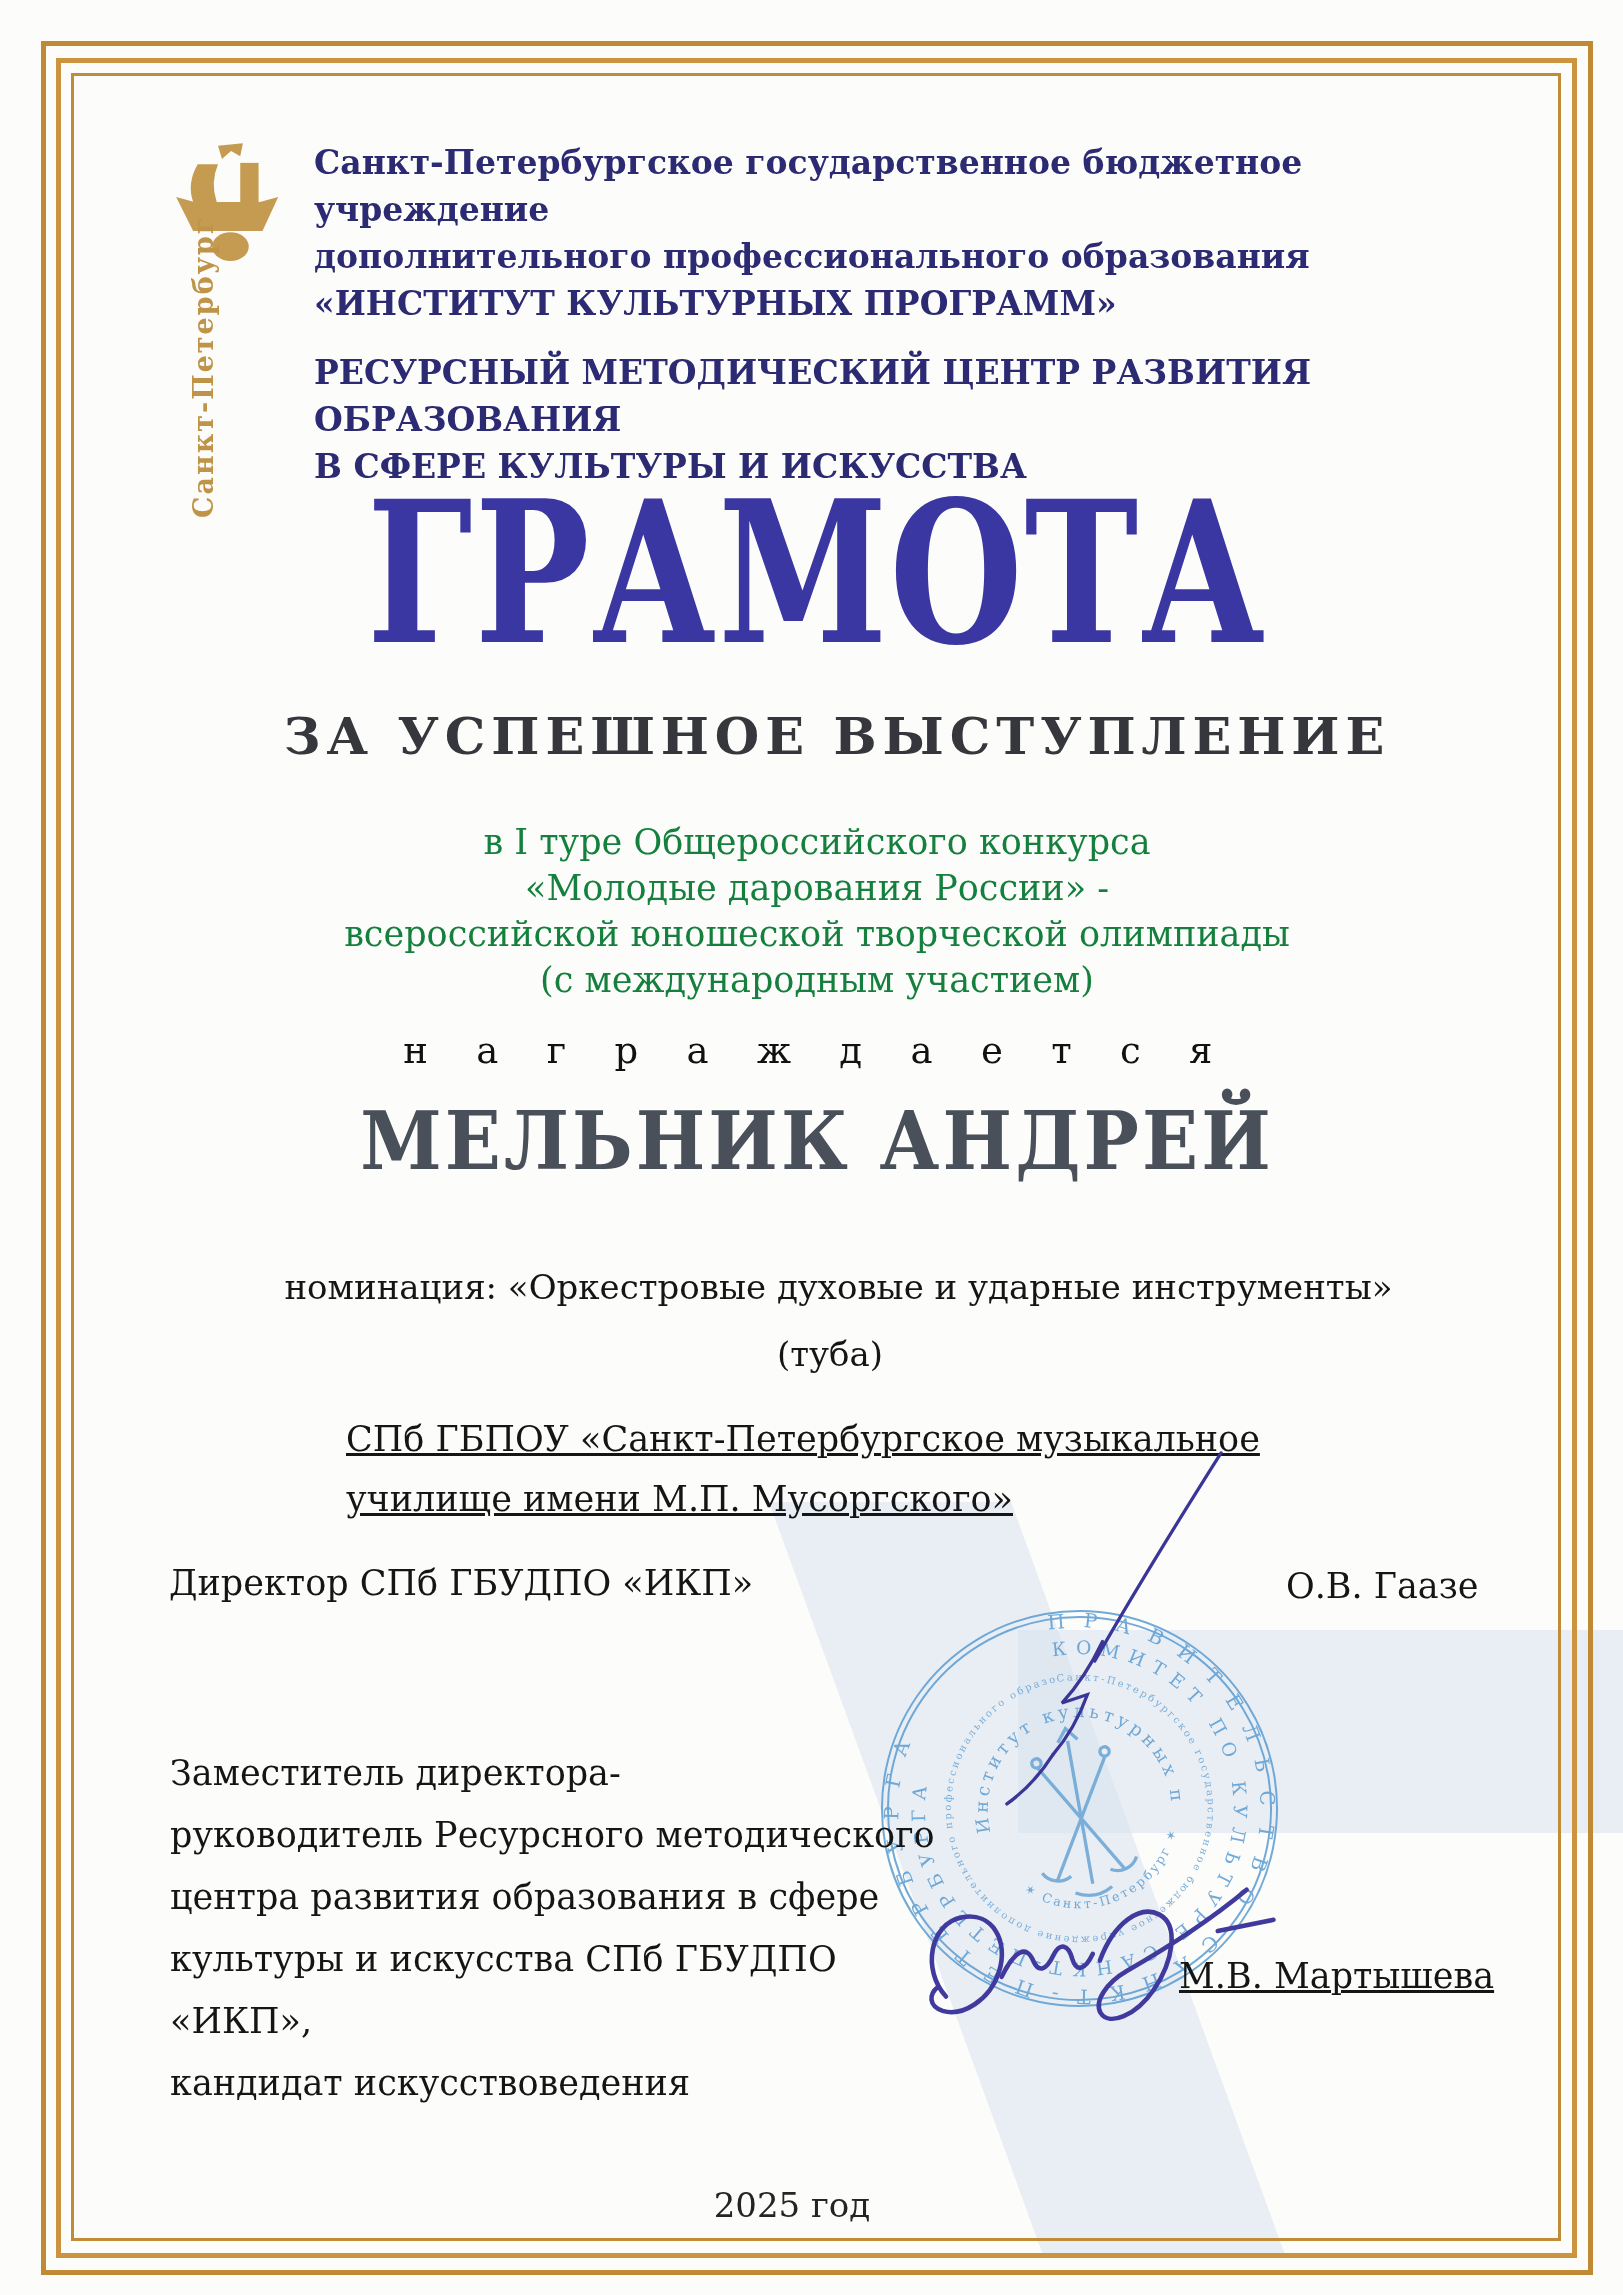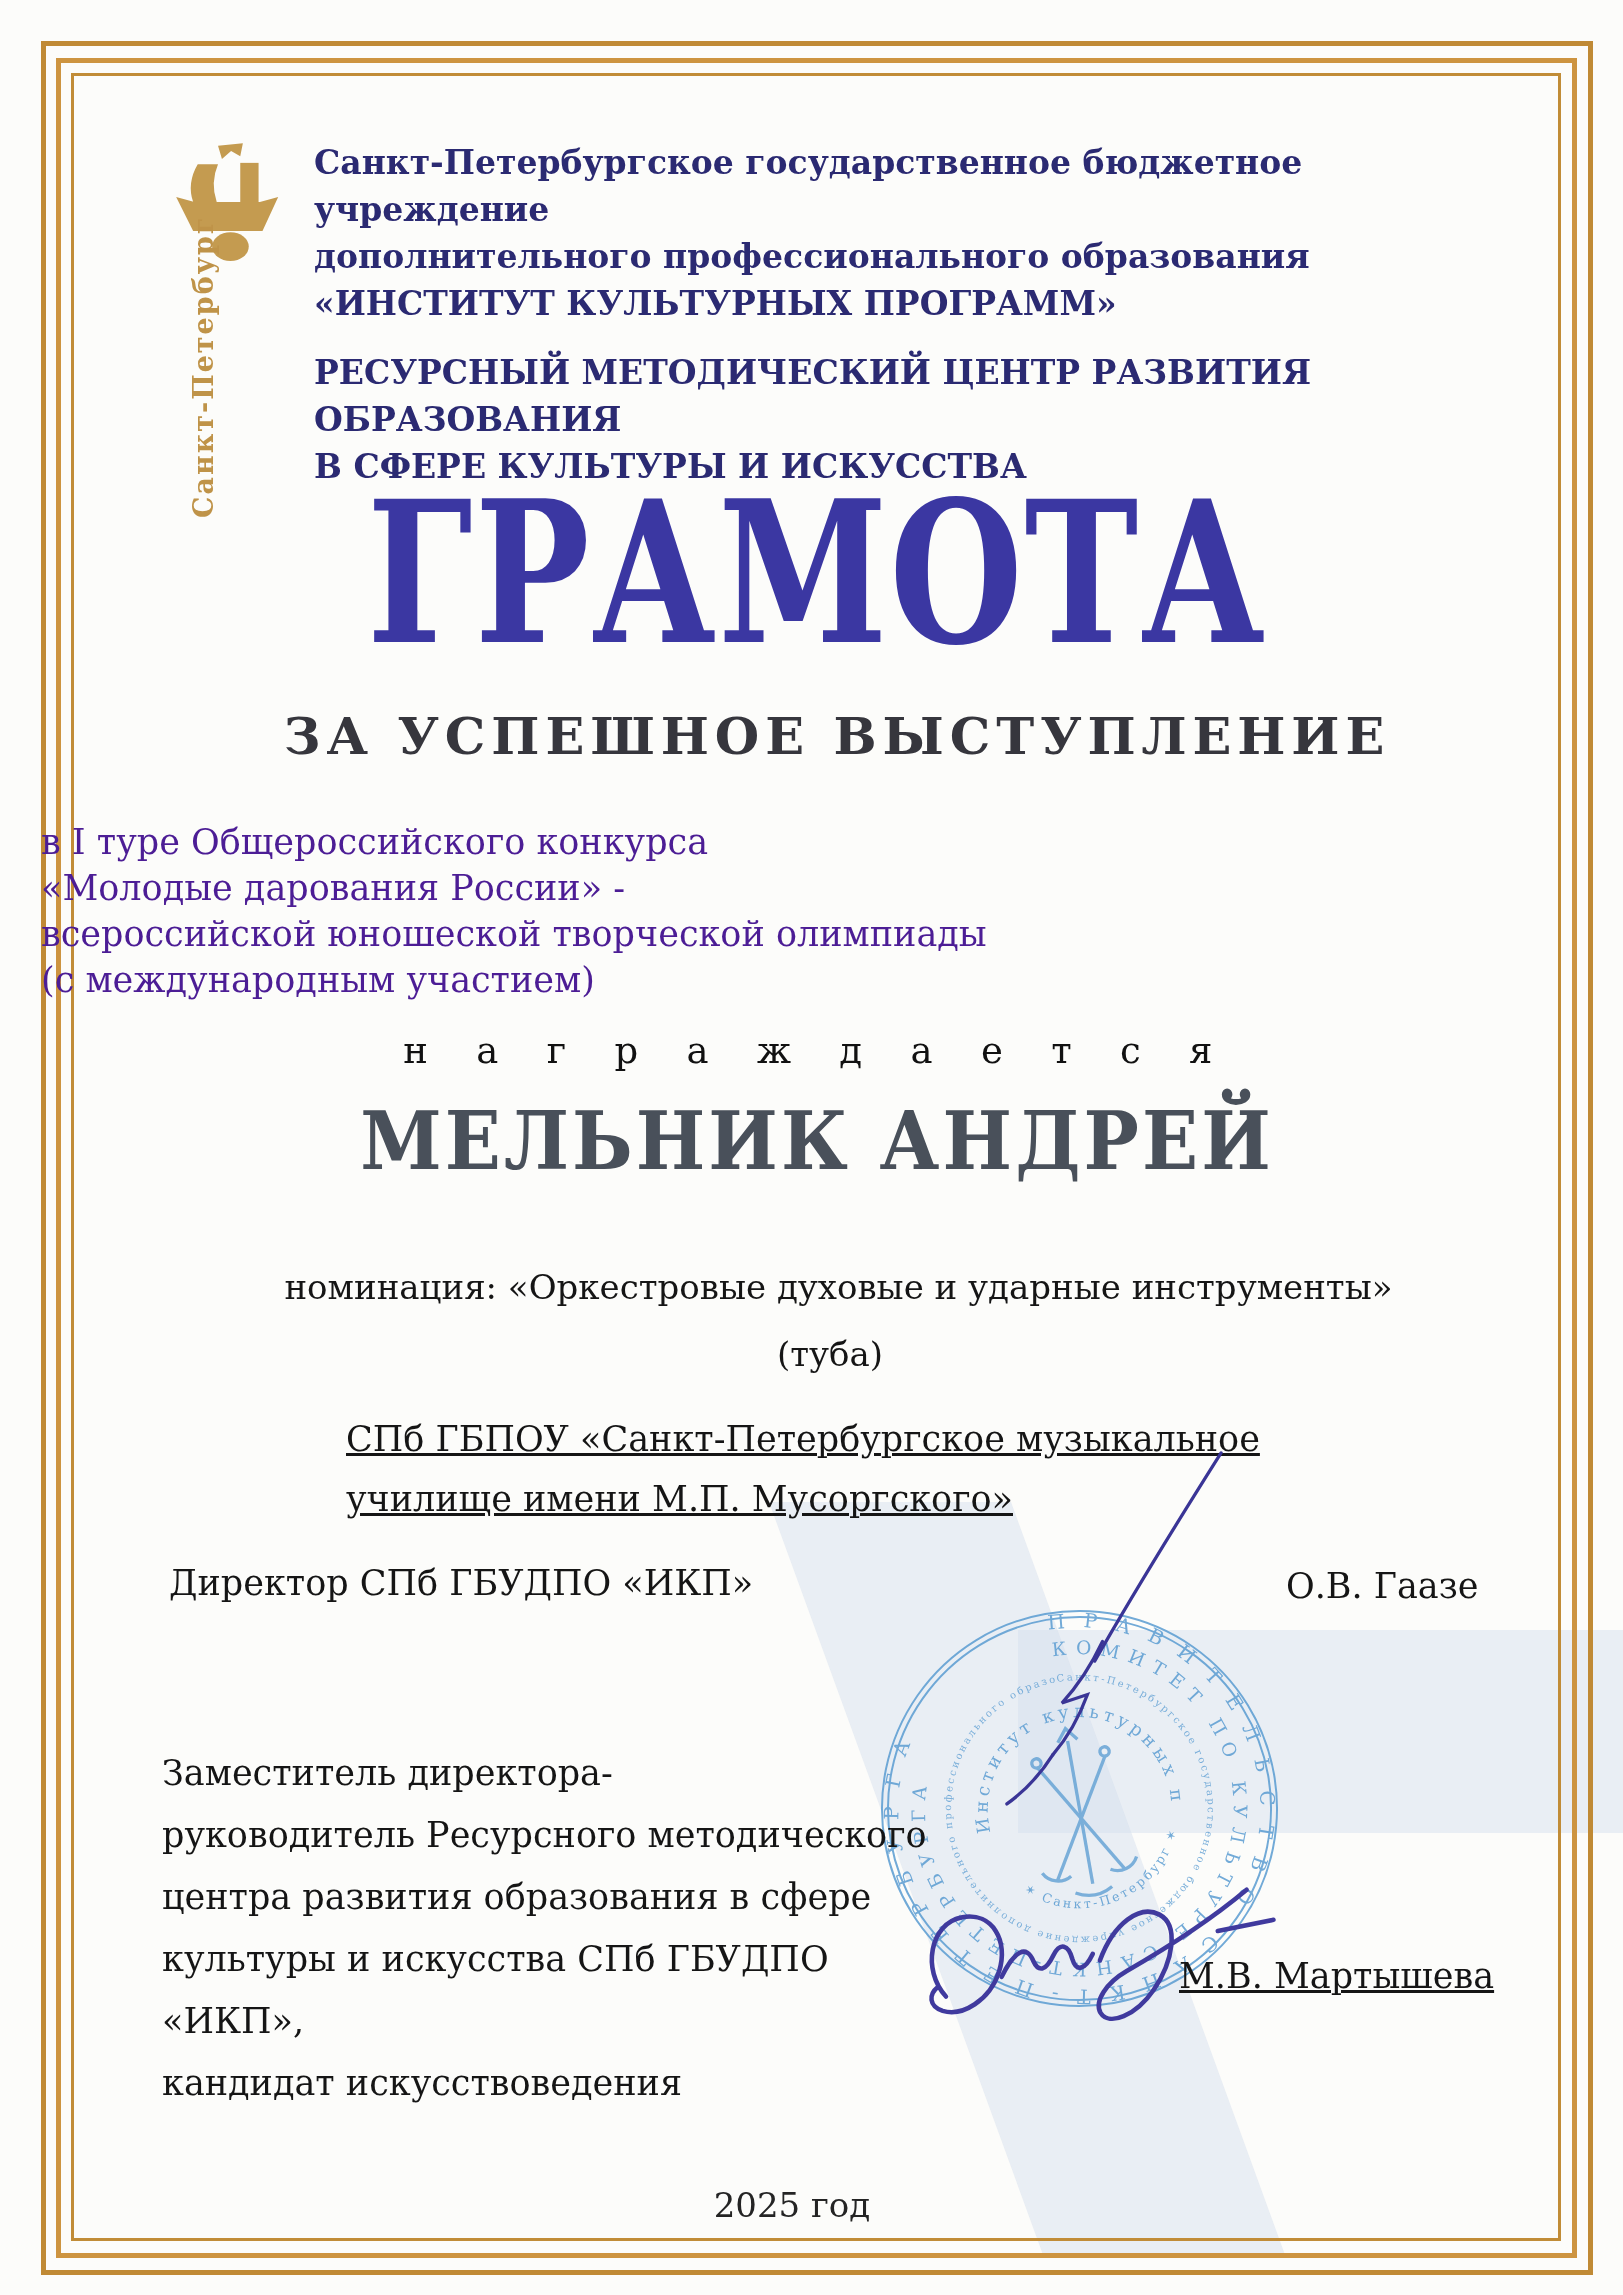--- a/index.html
+++ b/index.html
@@ -41,22 +41,22 @@
   .title{
     position:absolute;left:41px;right:30px;top:475px;text-align:center;z-index:4;
     font-size:196px;line-height:196px;font-weight:700;color:#3b37a2;letter-spacing:2.6px;
     transform:scaleX(0.78);
   }
   .subtitle{
     position:absolute;left:41px;right:30px;top:706px;text-align:center;z-index:4;
     font-size:51px;font-weight:600;color:#36363d;letter-spacing:5.9px;padding-left:40px;
   }
   .event{
-    position:absolute;left:41px;right:30px;top:819px;text-align:left;z-index:4;
-    font-size:35px;line-height:46px;color:#4c1d95;
+    position:absolute;left:41px;right:30px;top:819px;text-align:center;z-index:4;
+    font-size:35px;line-height:46px;color:#15803d;
   }
   .awarded{
     position:absolute;left:41px;right:30px;top:1029px;text-align:center;z-index:4;
     font-size:37px;color:#111;letter-spacing:18.3px;
   }
   .recipient{
     position:absolute;left:41px;right:30px;top:1094px;text-align:center;z-index:4;
     font-size:80px;line-height:95px;font-weight:700;color:#49505a;letter-spacing:3.3px;
     transform:scaleX(0.92);
   }
@@ -68,21 +68,21 @@
     position:absolute;left:41px;right:30px;top:1334px;text-align:center;z-index:4;
     font-size:34px;color:#151515;margin-left:26px;
   }
   .school{
     position:absolute;left:346px;width:1034px;top:1409px;z-index:4;
     font-size:35px;line-height:60px;color:#151515;text-decoration:underline;
   }
   
   .director-title{position:absolute;left:169px;top:1563px;font-size:35px;color:#151515;z-index:4;}
   .director-name{position:absolute;left:1286px;top:1566px;font-size:35px;color:#151515;z-index:4;}
-  .deputy-title{position:absolute;left:162px;top:1742px;width:799px;z-index:4;
+  .deputy-title{position:absolute;left:170px;top:1742px;width:799px;z-index:4;
     font-size:35px;line-height:62px;color:#151515;}
   .deputy-name{position:absolute;left:1179px;top:1956px;font-size:35px;color:#151515;z-index:4;text-decoration:underline;}
   .year{position:absolute;left:589px;width:406px;top:2185px;text-align:center;z-index:4;
     font-size:34px;color:#242424;}
   
   .stamp{position:absolute;left:880px;top:1609px;z-index:2;opacity:0.88;
     transform:rotate(-10deg);}
   .autographs{position:absolute;left:851px;top:1407px;z-index:5;}
 </style>
 </head>

